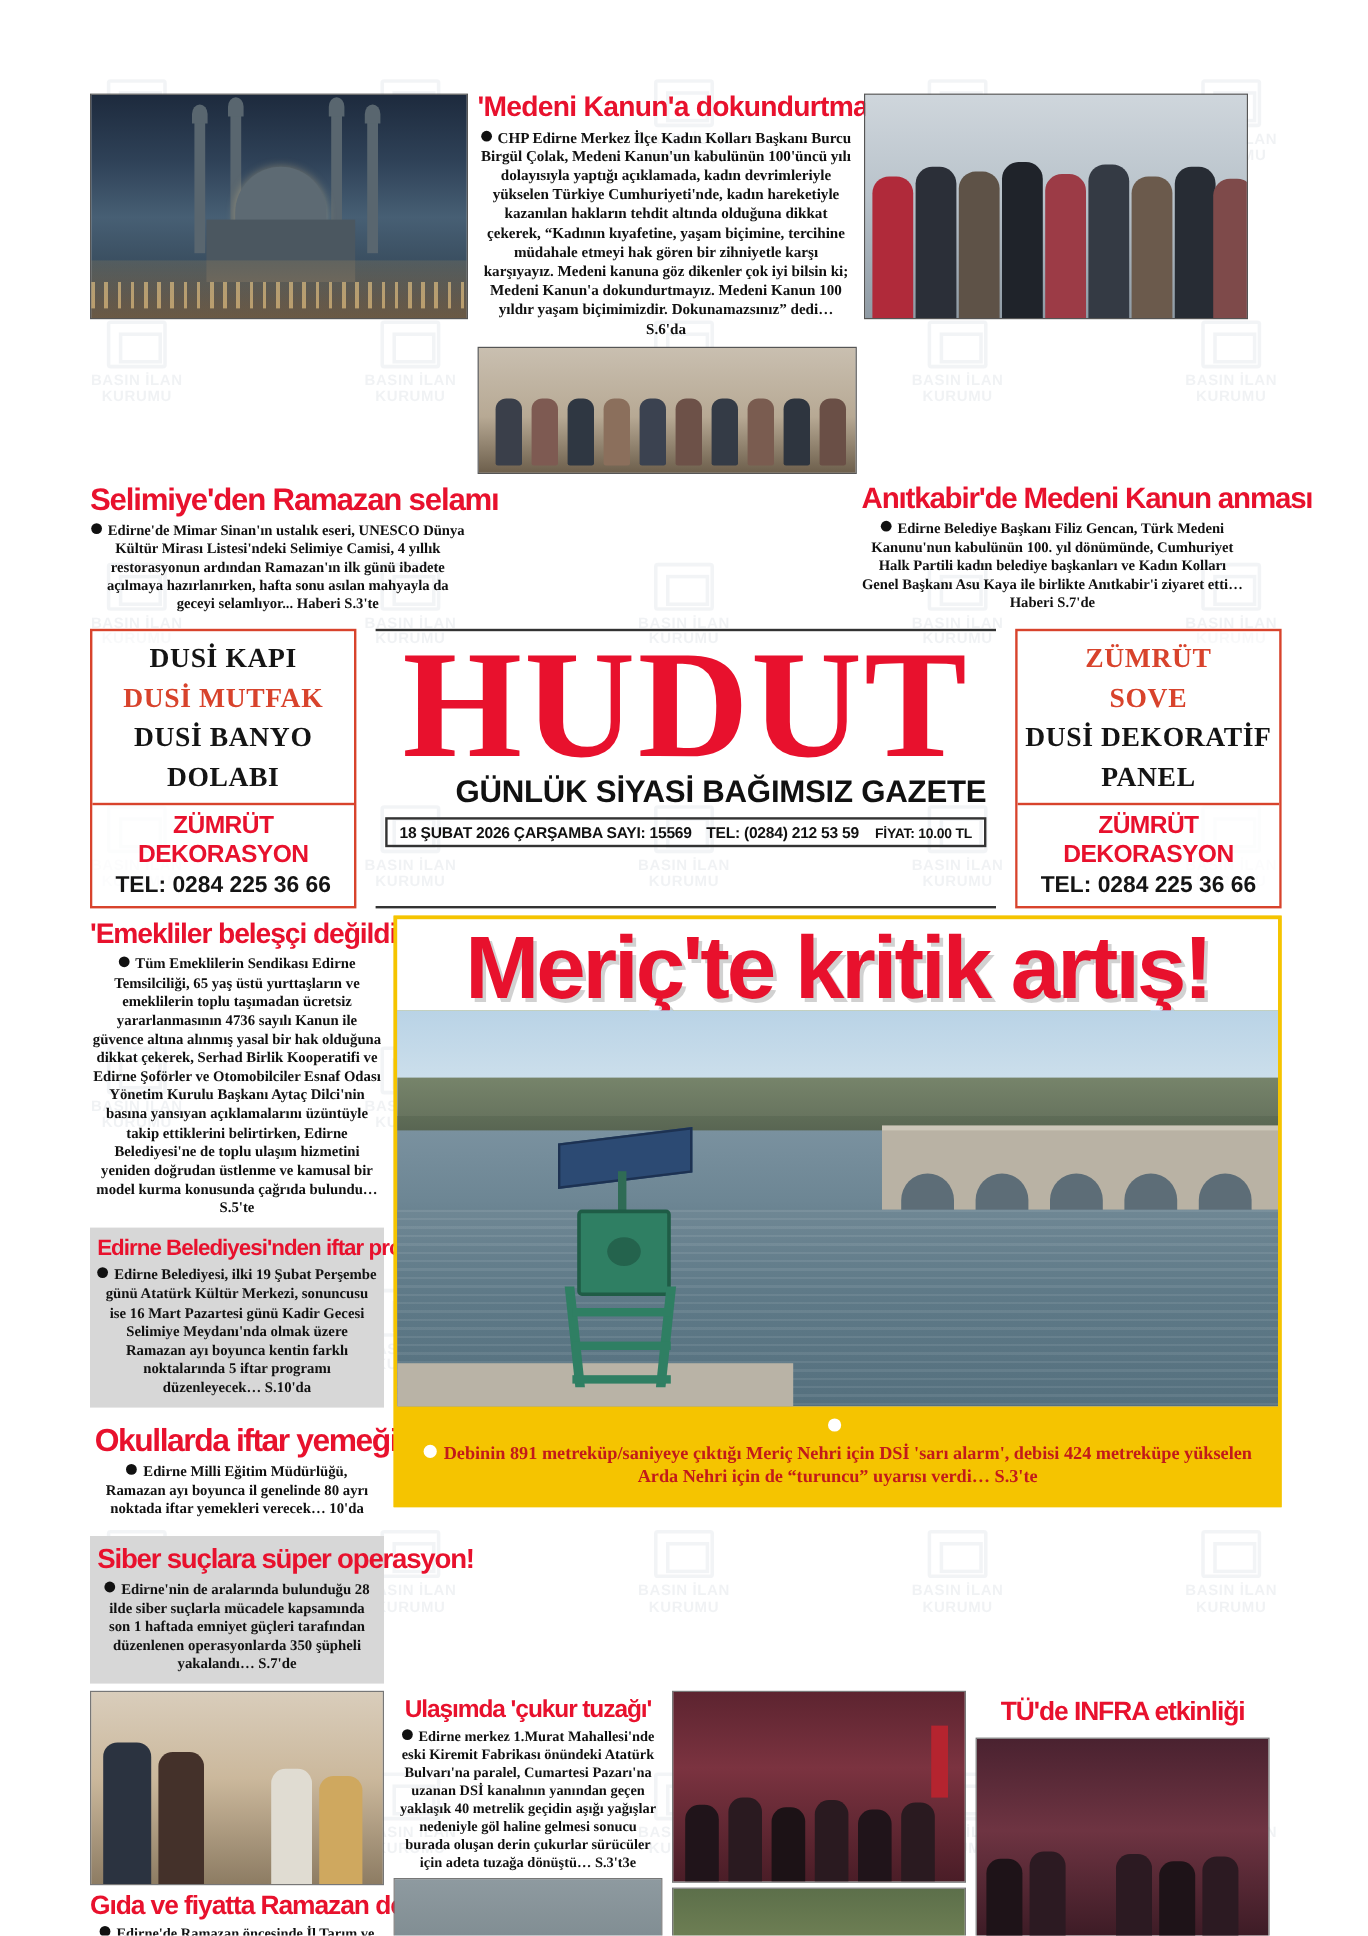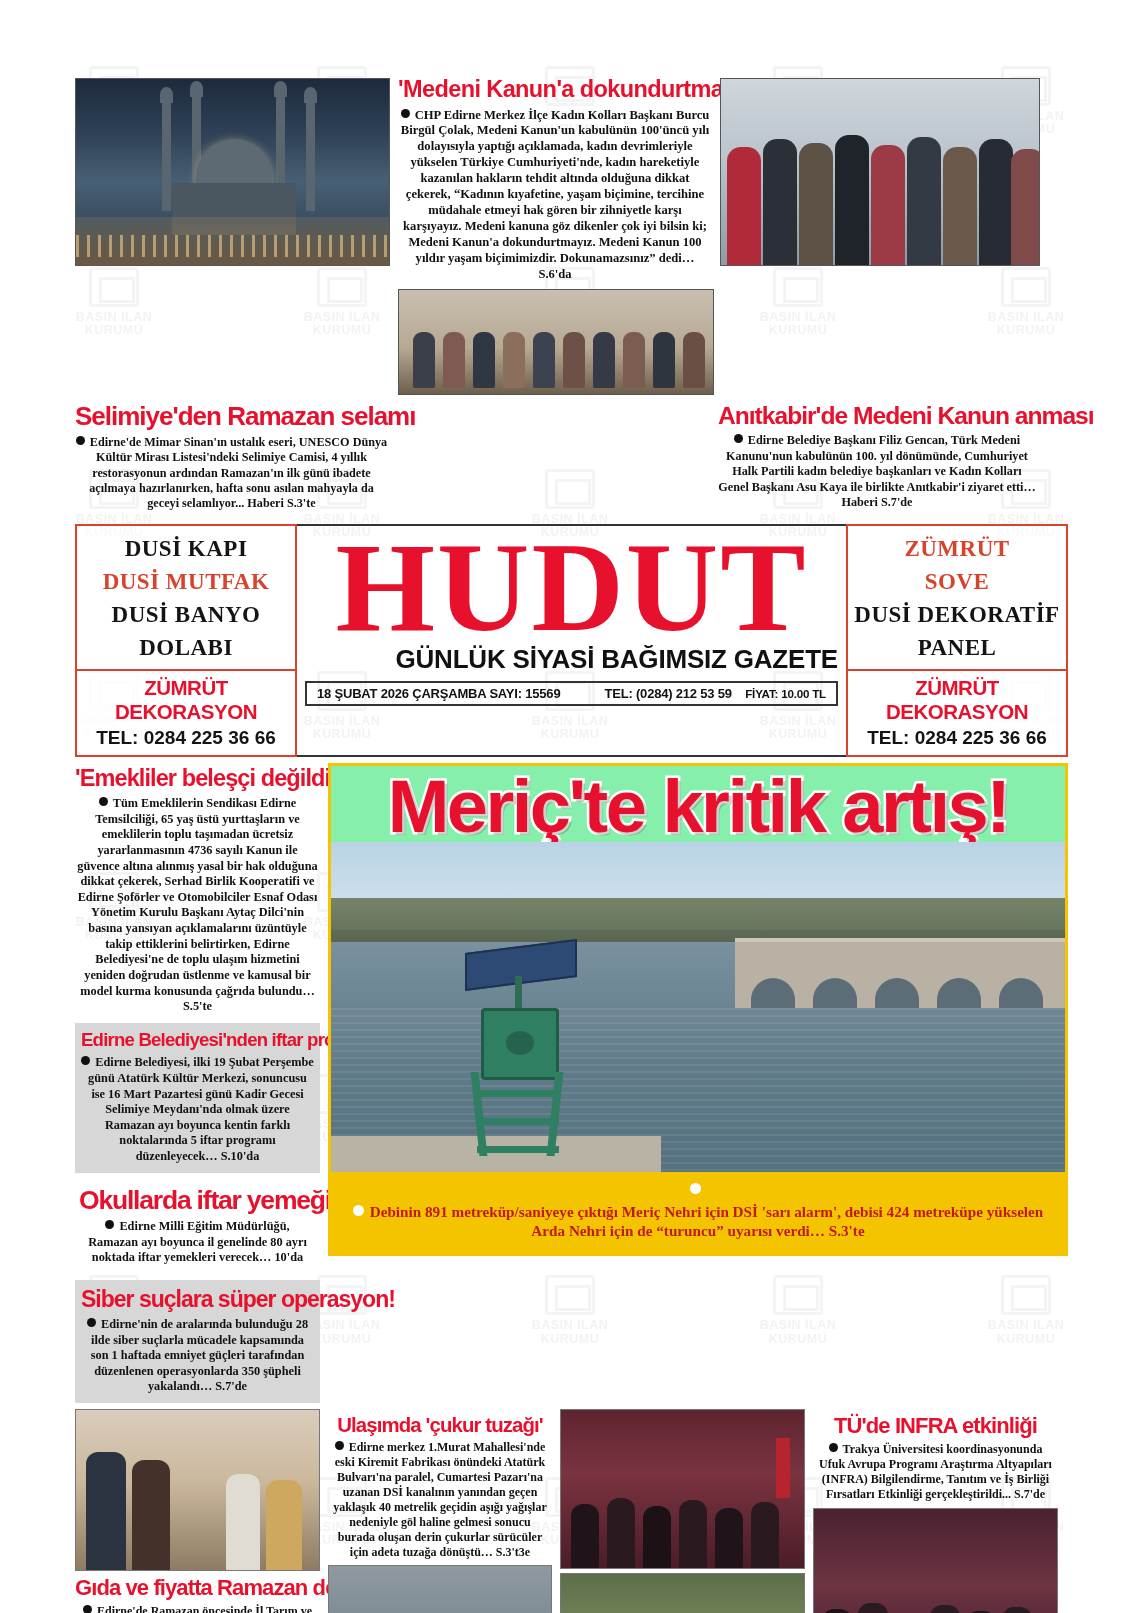--- a/index.html
+++ b/index.html
@@ -96,21 +96,21 @@
   .capt p{
     margin:0;font-size:12.2px;line-height:1.26;text-align:center;font-weight:bold;color:#111;
   }
   .bullet{
     display:inline-block;width:9px;height:9px;background:#111;border-radius:50%;
     margin-right:5px;vertical-align:1px;
   }
 
   
   .masthead{
-    display:flex;gap:0;margin:12px 72px 0 75px;align-items:stretch;
+    display:flex;gap:16px;margin:12px 72px 0 75px;align-items:stretch;
   }
   .adbox{
     width:222px;border:2px solid #d8432c;box-sizing:border-box;background:rgba(255,255,255,.55);
     display:flex;flex-direction:column;
   }
   .adbox .lines{flex:1;display:flex;flex-direction:column;justify-content:center;gap:7px;padding:10px 4px 8px;}
   .adline{
     text-align:center;font-family:"Liberation Serif",serif;font-weight:bold;font-size:23px;letter-spacing:.5px;color:#141414;
   }
   .adline.red{color:#d8432c;}
@@ -164,21 +164,21 @@
   .blk-h.big{font-size:26.5px;letter-spacing:-1.2px;}
   .blk-h.mid{font-size:23px;letter-spacing:-1px;}
   .blk-p{font-size:12.3px;line-height:1.27;text-align:center;font-weight:bold;color:#111;margin:0;}
   .whiteblock{padding:4px 4px 6px;margin-top:8px;}
 
   .feature{
     flex:1;background:#f5c400;border:3px solid #f5c400;box-sizing:border-box;position:relative;
     padding:0;
   }
   .feature-title{
-    background:#86efac;padding:6px 0 0 0;
+    background:#ffffff;padding:6px 0 0 0;
     color:#e8112d;font-family:"Liberation Sans",sans-serif;font-weight:bold;
     font-size:74px;line-height:.95;letter-spacing:-2.5px;text-align:center;
     -webkit-text-stroke:5px #fff;paint-order:stroke fill;
     text-shadow:3px 3px 0 rgba(0,0,0,.18);
   }
   .feature-photo{
     height:330px;position:relative;overflow:hidden;
     background:linear-gradient(180deg,#a9c8dd 0%,#bcd3e2 24%,#7d94a2 26%,#6d8694 48%,#5d7784 62%,#8c9a9e 86%,#c9c3b8 100%);
   }
   .sky{position:absolute;left:0;right:0;top:0;height:88px;background:linear-gradient(180deg,#b9d3e6,#d6e5ee);}
@@ -648,23 +648,20 @@
         <div class="silh" style="left:154px;width:28px;height:60px;background:#20141a"></div>
         <div class="silh" style="left:190px;width:28px;height:66px;background:#2a1a20"></div>
         <div class="silh" style="right:14px;bottom:70px;width:14px;height:60px;background:#b5242f;border-radius:0"></div>
       </div>
       <div class="ph field" style="margin-top:4px"></div>
 
     </div>
 
     <div class="bcol b4">
       <div class="bh">TÜ'de INFRA etkinliği</div>
-      <p class="bp pad">
-        <span class="bullet"></span><span>Trakya Üniversitesi koordinasyonunda Ufuk Avrupa Programı Araştırma Altyapıları (INFRA) Bilgilendirme, Tanıtım ve İş Birliği Fırsatları Etkinliği gerçekleştirildi... S.7'de</span>
-      </p>
       <div class="ph conf" style="margin-top:6px">
         <div class="silh" style="left:8px;width:30px;height:70px;background:#1e1318"></div>
         <div class="silh" style="left:44px;width:30px;height:76px;background:#2c1a22"></div>
 
         <div class="silh" style="left:116px;width:30px;height:74px;background:#2c1a22"></div>
         <div class="silh" style="left:152px;width:30px;height:68px;background:#1e1318"></div>
         <div class="silh" style="left:188px;width:30px;height:72px;background:#2c1a22"></div>
       </div>
 
     </div>

